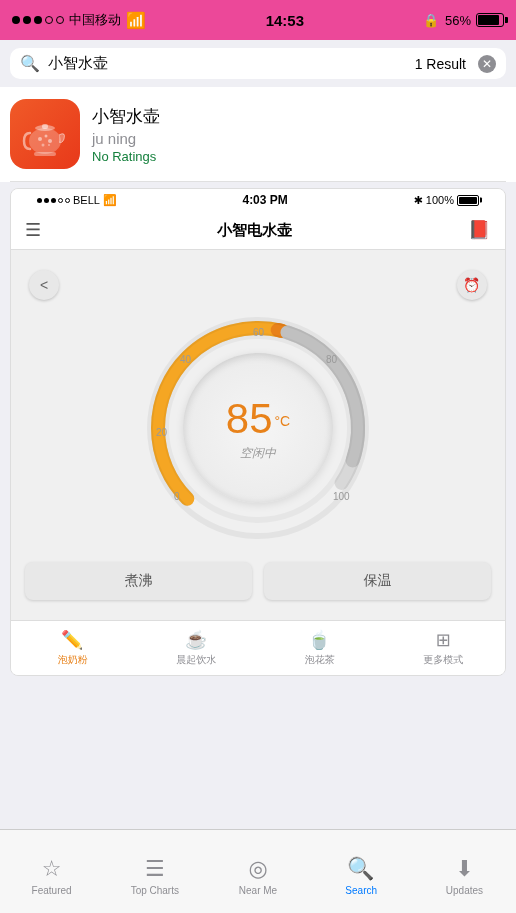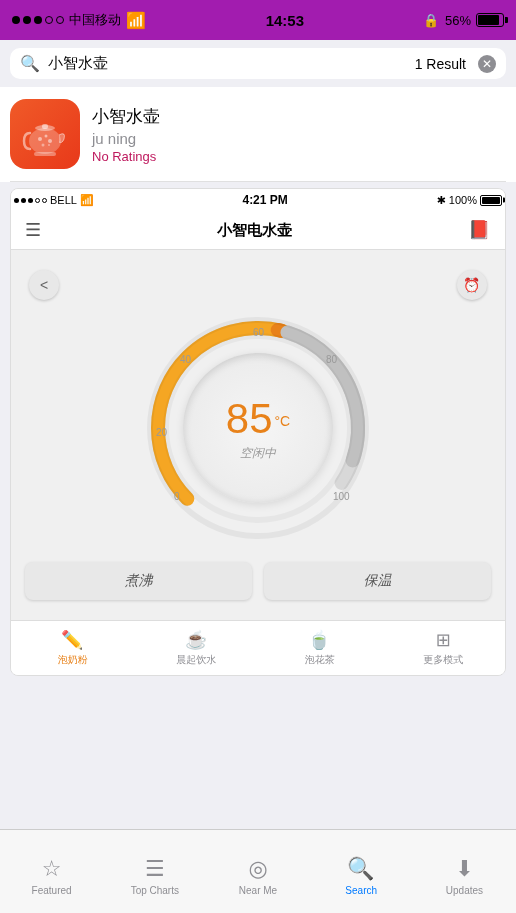--- a/index.html
+++ b/index.html
@@ -7,21 +7,21 @@
       width: 516px;
       height: 913px;
       background: #efeff4;
       font-family: -apple-system, 'Helvetica Neue', Arial, sans-serif;
       overflow: hidden;
       position: relative;
     }
 
     
     .status-bar {
-      background: #a21caf;
+      background: #ec4899;
       height: 40px;
       display: flex;
       align-items: center;
       justify-content: space-between;
       padding: 8px 12px;
       font-size: 13px;
       font-weight: 500;
       text-align: center;
     }
     .status-left { display: flex; align-items: center; gap: 5px; }
@@ -85,21 +85,21 @@
       background: linear-gradient(135deg, #f05a28, #e8391a);
       display: flex; align-items: center; justify-content: center;
       position: relative; overflow: hidden;
     }
     
     .app-icon svg { width: 50px; height: 50px; }
 
     .app-info { flex: 1; }
     .app-name { font-size: 17px; font-weight: 400; color: #000; margin-bottom: 2px; }
     .app-developer { font-size: 15px; color: #8e8e93; margin-bottom: 2px; }
-    .app-ratings { font-size: 13px; color: #be185d; }
+    .app-ratings { font-size: 13px; color: #15803d; }
     .free-btn {
       border: 1.5px solid #007aff; border-radius: 6px;
       padding: 5px 16px; color: #007aff; font-size: 15px; font-weight: 500;
       background: #fff; cursor: pointer;
     }
 
     
     .app-preview {
       background: #fff;
       margin: 6px 10px;
@@ -110,21 +110,21 @@
 
     
     .phone-mockup {
       background: #f0f0f0;
       border-radius: 6px;
       overflow: hidden;
     }
     .phone-status {
       background: #fff;
       display: flex; align-items: center; justify-content: space-between;
-      padding: 4px 3px;
+      padding: 4px 26px;
       font-size: 11px;
     }
     .phone-status-left { display: flex; align-items: center; gap: 3px; }
     .phone-dots { display: flex; gap: 2px; }
     .phone-dot { width: 5px; height: 5px; border-radius: 50%; background: #000; }
     .phone-dot.empty { background: transparent; border: 1px solid #000; }
     .phone-carrier { font-size: 11px; font-weight: 500; }
     .phone-wifi { font-size: 11px; }
     .phone-status-right { display: flex; align-items: center; gap: 3px; font-size: 11px; }
     .phone-battery {
@@ -187,21 +187,20 @@
     .temp-status { font-size: 12px; color: #999; margin-top: 2px; font-style: italic; }
 
     
     .action-buttons {
       display: flex; gap: 12px; margin-top: 14px; width: 100%;
     }
     .action-btn {
       flex: 1; padding: 10px 0; background: #e8e8e8; border-radius: 8px;
       text-align: center; font-size: 14px; color: #555;
       box-shadow: 0 1px 3px rgba(0,0,0,0.15);
-      font-style: italic;
     }
 
     
     .inner-tabs {
       display: flex; border-top: 1px solid #ddd; background: #fff;
     }
     .inner-tab {
       flex: 1; display: flex; flex-direction: column; align-items: center;
       padding: 8px 0; font-size: 10px; color: #8e8e93;
     }
@@ -299,21 +298,21 @@
         <div class="phone-dots">
           <div class="phone-dot"></div>
           <div class="phone-dot"></div>
           <div class="phone-dot"></div>
           <div class="phone-dot empty"></div>
           <div class="phone-dot empty"></div>
         </div>
         <span class="phone-carrier">BELL</span>
         <span class="phone-wifi">📶</span>
       </div>
-      <div style="font-weight:600;font-size:12px;">4:21 PM</div>
+      <div style="font-weight:600;font-size:12px;">4:03 PM</div>
       <div class="phone-status-right">
         <span>✱</span>
         <span>100%</span>
         <div class="phone-battery">
           <div class="phone-battery-fill"></div>
         </div>
       </div>
     </div>
 
     <div class="phone-nav-bar">

